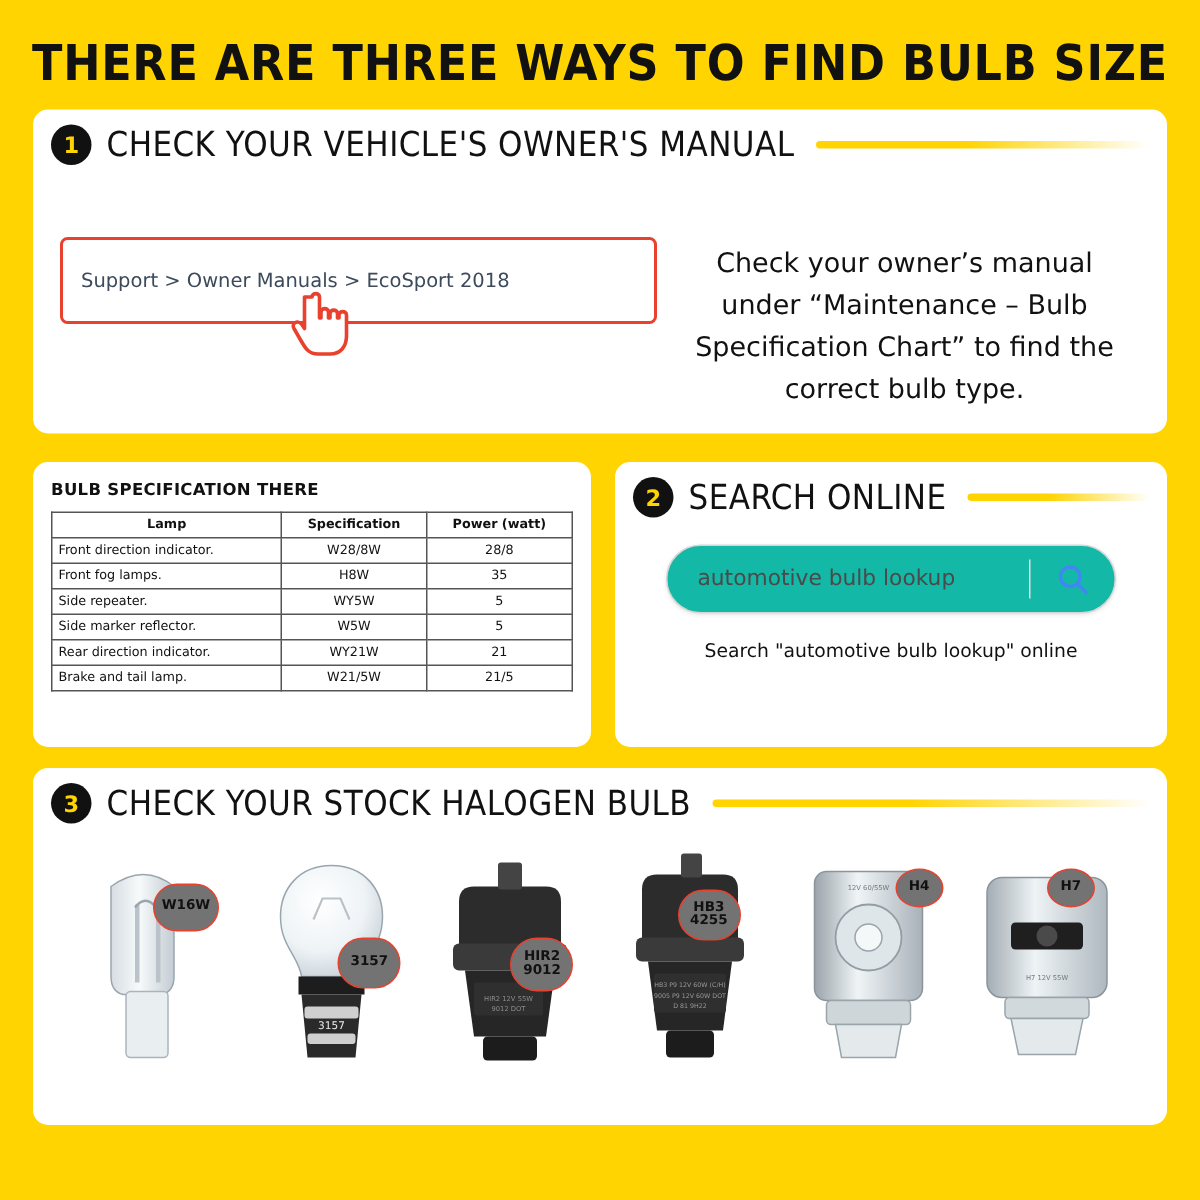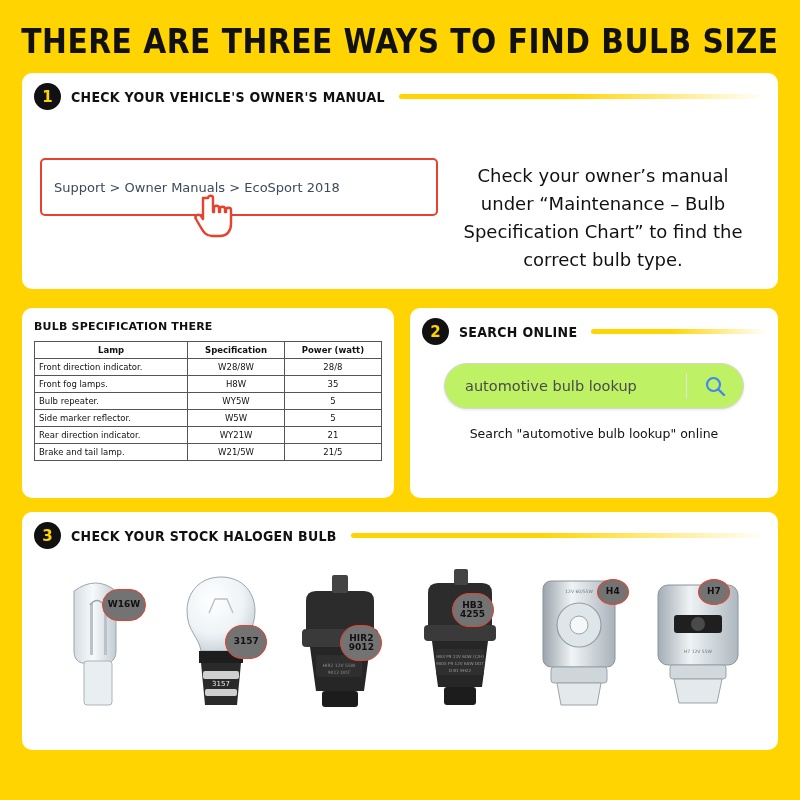--- a/index.html
+++ b/index.html
@@ -48,22 +48,22 @@
     border-radius: 50%;
     background: #111;
     color: #FFD400;
     font-size: 15px;
     font-weight: bold;
     display: flex; align-items: center; justify-content: center;
     flex: 0 0 auto;
     font-family: "DejaVu Sans", sans-serif;
   }
   .sec-title {
-    font-size: 14px;
-    font-weight: bold;
+    font-size: 23px;
+    font-weight: normal;
     color: #111;
     font-family: "DejaVu Sans", sans-serif;
     font-stretch: condensed;
     letter-spacing: 0.3px;
     white-space: nowrap;
   }
   .rule {
     flex: 1 1 auto;
     height: 5px;
     background: linear-gradient(to right, #FFD400 0%, #FFD400 45%, rgba(255,212,0,0) 100%);
@@ -130,21 +130,21 @@
 
   
   #sec2 { position: absolute; left: 410px; top: 308px; width: 368px; height: 190px; }
   .search-box {
     margin: 14px auto 0 auto;
     width: 300px; height: 46px;
     border: 1px solid #D6D6D6;
     border-radius: 23px;
     display: flex; align-items: center;
     box-shadow: 0 1px 3px rgba(0,0,0,.10);
-    background: #bef264;
+    background: #14b8a6;
   }
   .search-text {
     flex: 1; padding-left: 20px;
     font-size: 14.5px; color: #4a4a4a;
     font-family: "DejaVu Sans", sans-serif;
   }
   .search-sep { width: 1px; height: 26px; background: #E2E2E2; }
   .search-ico { width: 56px; display: flex; align-items: center; justify-content: center; }
   .s2-note {
     text-align: center;
@@ -225,21 +225,21 @@
           <td class="lamp">Front direction indicator.</td>
           <td class="ctr">W28/8W</td>
           <td class="ctr">28/8</td>
         </tr>
         <tr>
           <td class="lamp">Front fog lamps.</td>
           <td class="ctr">H8W</td>
           <td class="ctr">35</td>
         </tr>
         <tr>
-          <td class="lamp">Bulb repeater.</td>
+          <td class="lamp">Side repeater.</td>
           <td class="ctr">WY5W</td>
           <td class="ctr">5</td>
         </tr>
         <tr>
           <td class="lamp">Side marker reflector.</td>
           <td class="ctr">W5W</td>
           <td class="ctr">5</td>
         </tr>
         <tr>
           <td class="lamp">Rear direction indicator.</td>

